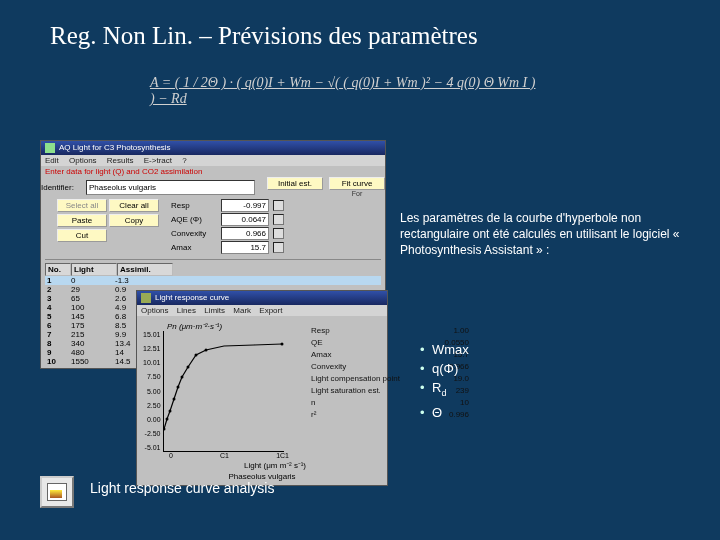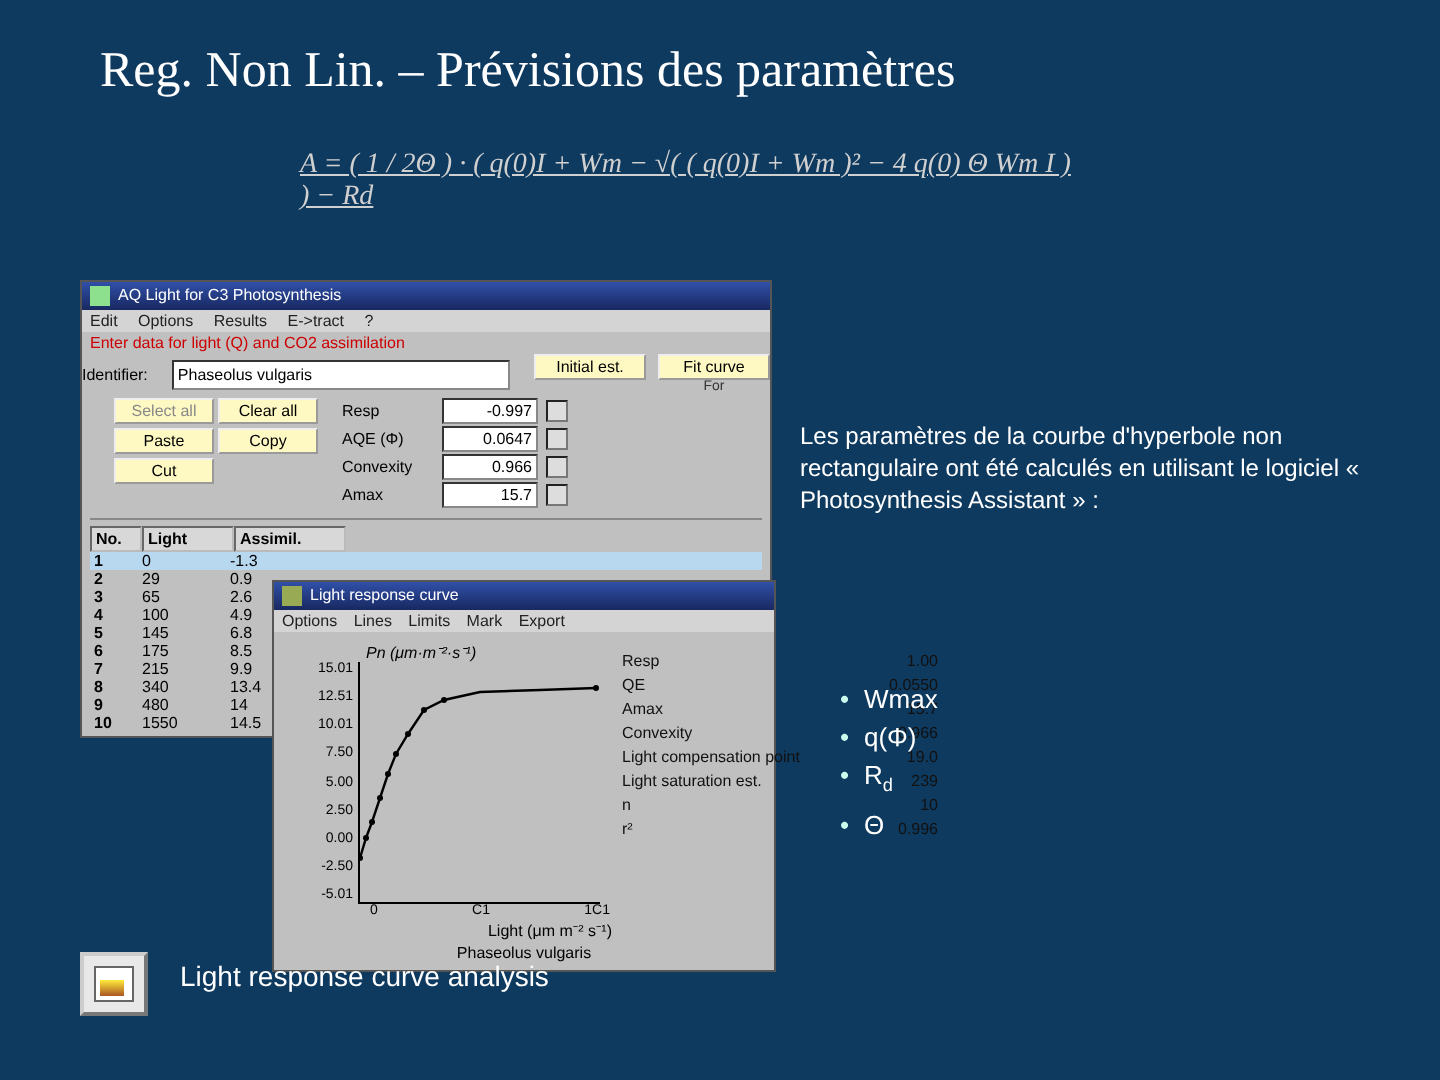--- a/index.html
+++ b/index.html
@@ -53,21 +53,21 @@
   .table .row span{border:0;padding:0 2px}
   .table .row .c1{width:20px;font-weight:bold}
   .table .row .c2{width:40px}
   .table .row .c3{width:50px}
   .table .row.sel{background:#b8d8f0}
 
   
   .plotwin{position:absolute}
   .plotwin .win-title .tico{background:#9a5}
   .plotwin .menubar span{margin-right:6px}
-  .plotbody{padding:4px 22px;background:#c0c0c0}
+  .plotbody{padding:4px 6px;background:#c0c0c0}
   .axis-title{font-size:8px;font-style:italic;text-align:left;margin-left:24px}
   .plotrow{display:flex}
   .yaxis{display:flex;flex-direction:column;justify-content:space-between;align-items:flex-end;font-size:7px;padding-right:2px;height:120px}
   .plotarea{position:relative;width:120px;height:120px;border-left:1px solid #000;border-bottom:1px solid #000}
   .curve{position:absolute;left:0;top:0;width:120px;height:120px}
   .xaxis{display:flex;justify-content:space-between;font-size:7px;margin-left:26px;width:120px}
   .xlabel{font-size:8px;text-align:center;margin-left:26px}
   .caption{font-size:8px;text-align:center;margin-top:2px}
   .stats{position:absolute;left:174px;top:34px;font-size:8px;color:#111;line-height:12px}
   .stats .srow{display:flex;gap:4px}

